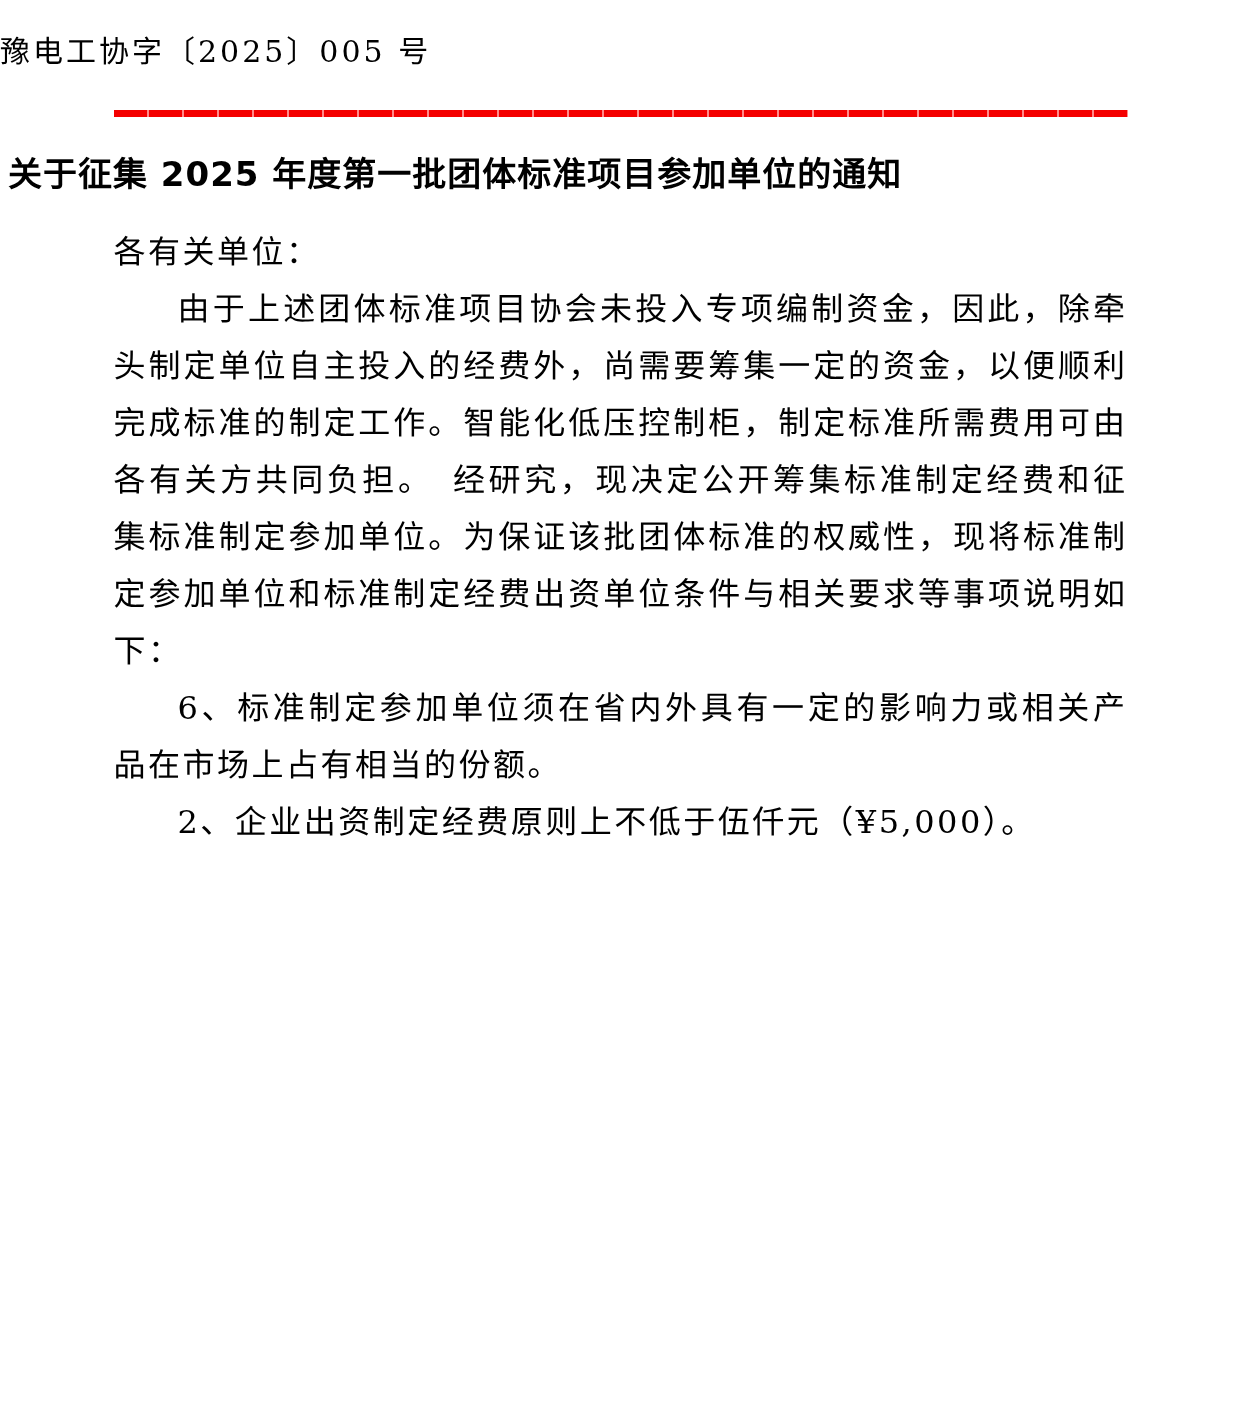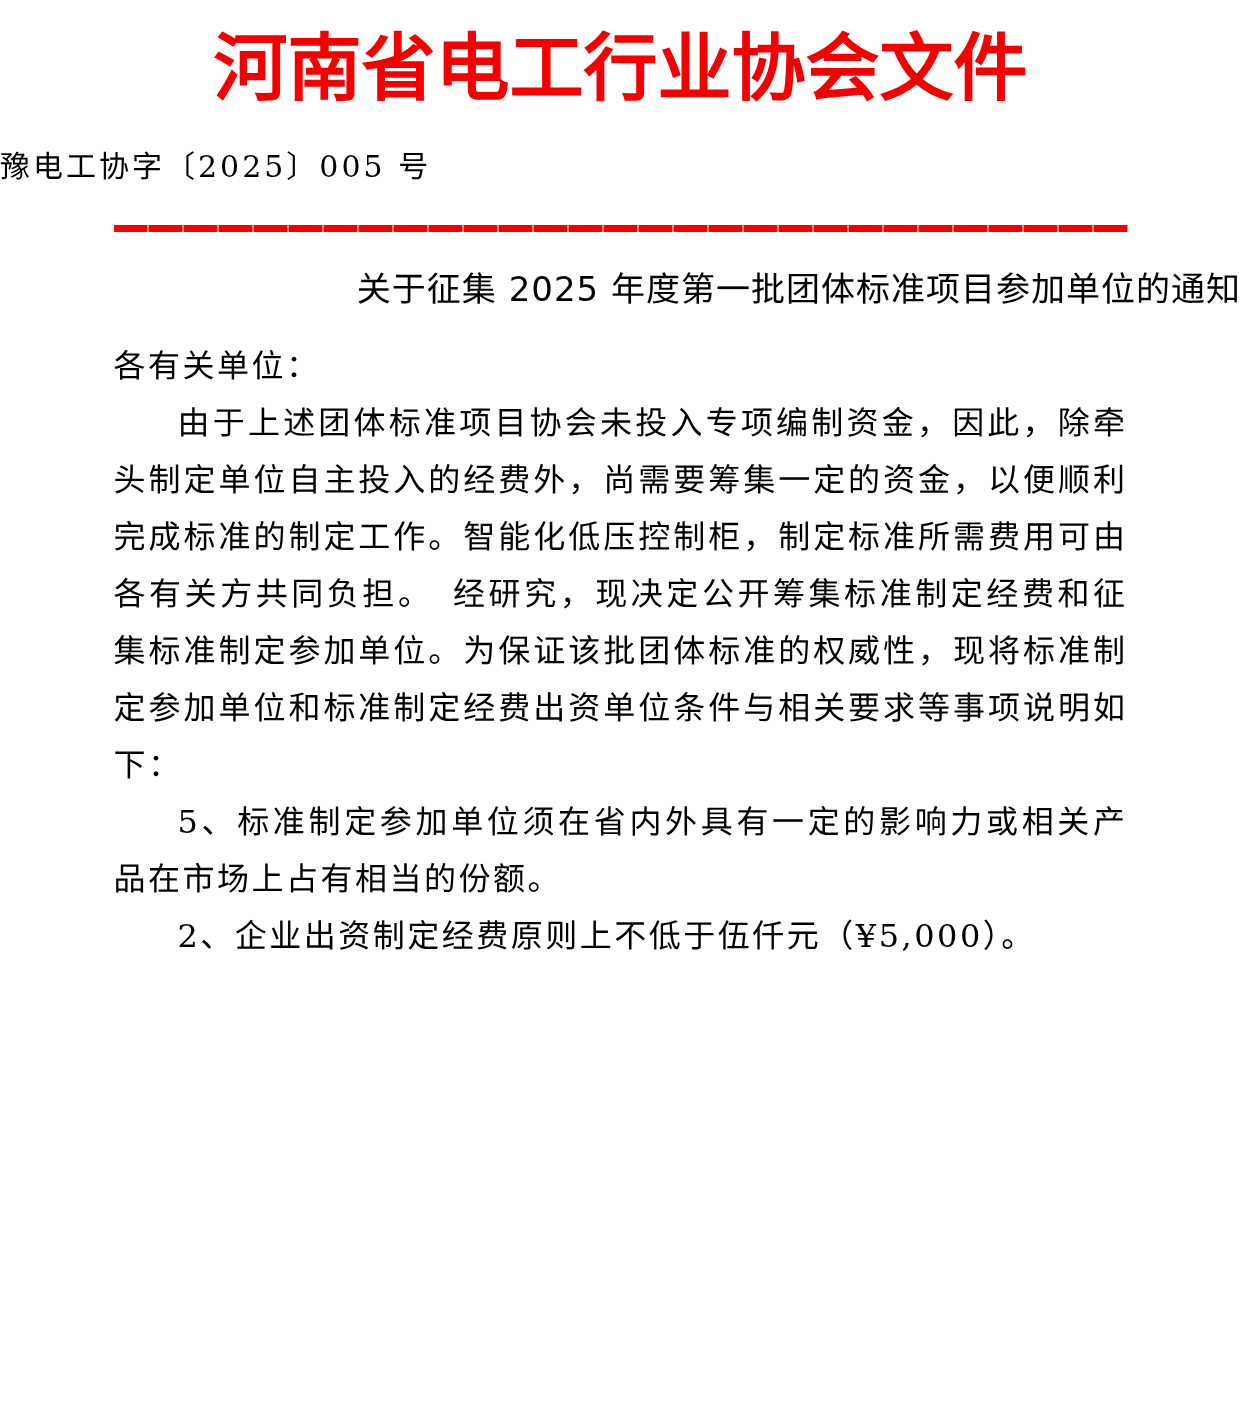--- a/index.html
+++ b/index.html
@@ -40,26 +40,26 @@
     width: 1014px;
     height: 7px;
     margin: 40px auto 0 auto;
     background: repeating-linear-gradient(
       90deg,
       #f40000 0px, #f40000 33px,
       #ff8a8a 33px, #ff8a8a 35px
     );
   }
   .notice-title {
-    margin: 0;
+    margin: 8px;
     margin-top: 36px;
-    text-align: right;
+    text-align: left;
     font-size: 34px;
     line-height: 1.25;
-    font-weight: normal;
+    font-weight: bold;
     letter-spacing: 1px;
     font-family: "DejaVu Sans", "Liberation Sans", sans-serif;
   }
   .body-text {
     width: 1014px;
     margin: 28px auto 0 auto;
     font-size: 32px;
     line-height: 57px;
     letter-spacing: 2.5px;
     text-align: justify;
@@ -72,32 +72,31 @@
   .para {
     margin: 0;
     text-indent: 2em;
   }
 </style>
 </head>
 <body>
 
 <div class="page">
 
-  <h1 class="letterhead">河南省电工行业协会文件</h1>
 
   <p class="doc-number">豫电工协字〔2025〕005 号</p>
 
   <div class="red-divider"></div>
 
   <h2 class="notice-title">关于征集 2025 年度第一批团体标准项目参加单位的通知</h2>
 
   <div class="body-text">
     <p class="salutation">各有关单位：</p>
 
 
     <p class="para">由于上述团体标准项目协会未投入专项编制资金，因此，除牵头制定单位自主投入的经费外，尚需要筹集一定的资金，以便顺利完成标准的制定工作。智能化低压控制柜，制定标准所需费用可由各有关方共同负担。　经研究，现决定公开筹集标准制定经费和征集标准制定参加单位。为保证该批团体标准的权威性，现将标准制定参加单位和标准制定经费出资单位条件与相关要求等事项说明如下：</p>
 
-    <p class="para">5、标准制定参加单位须在省内外具有一定的影响力或相关产品在市场上占有相当的份额。</p>
+    <p class="para">6、标准制定参加单位须在省内外具有一定的影响力或相关产品在市场上占有相当的份额。</p>
 
     <p class="para">2、企业出资制定经费原则上不低于伍仟元（¥5,000）。</p>
   </div>
 
 </div>
 
 </body></html>

